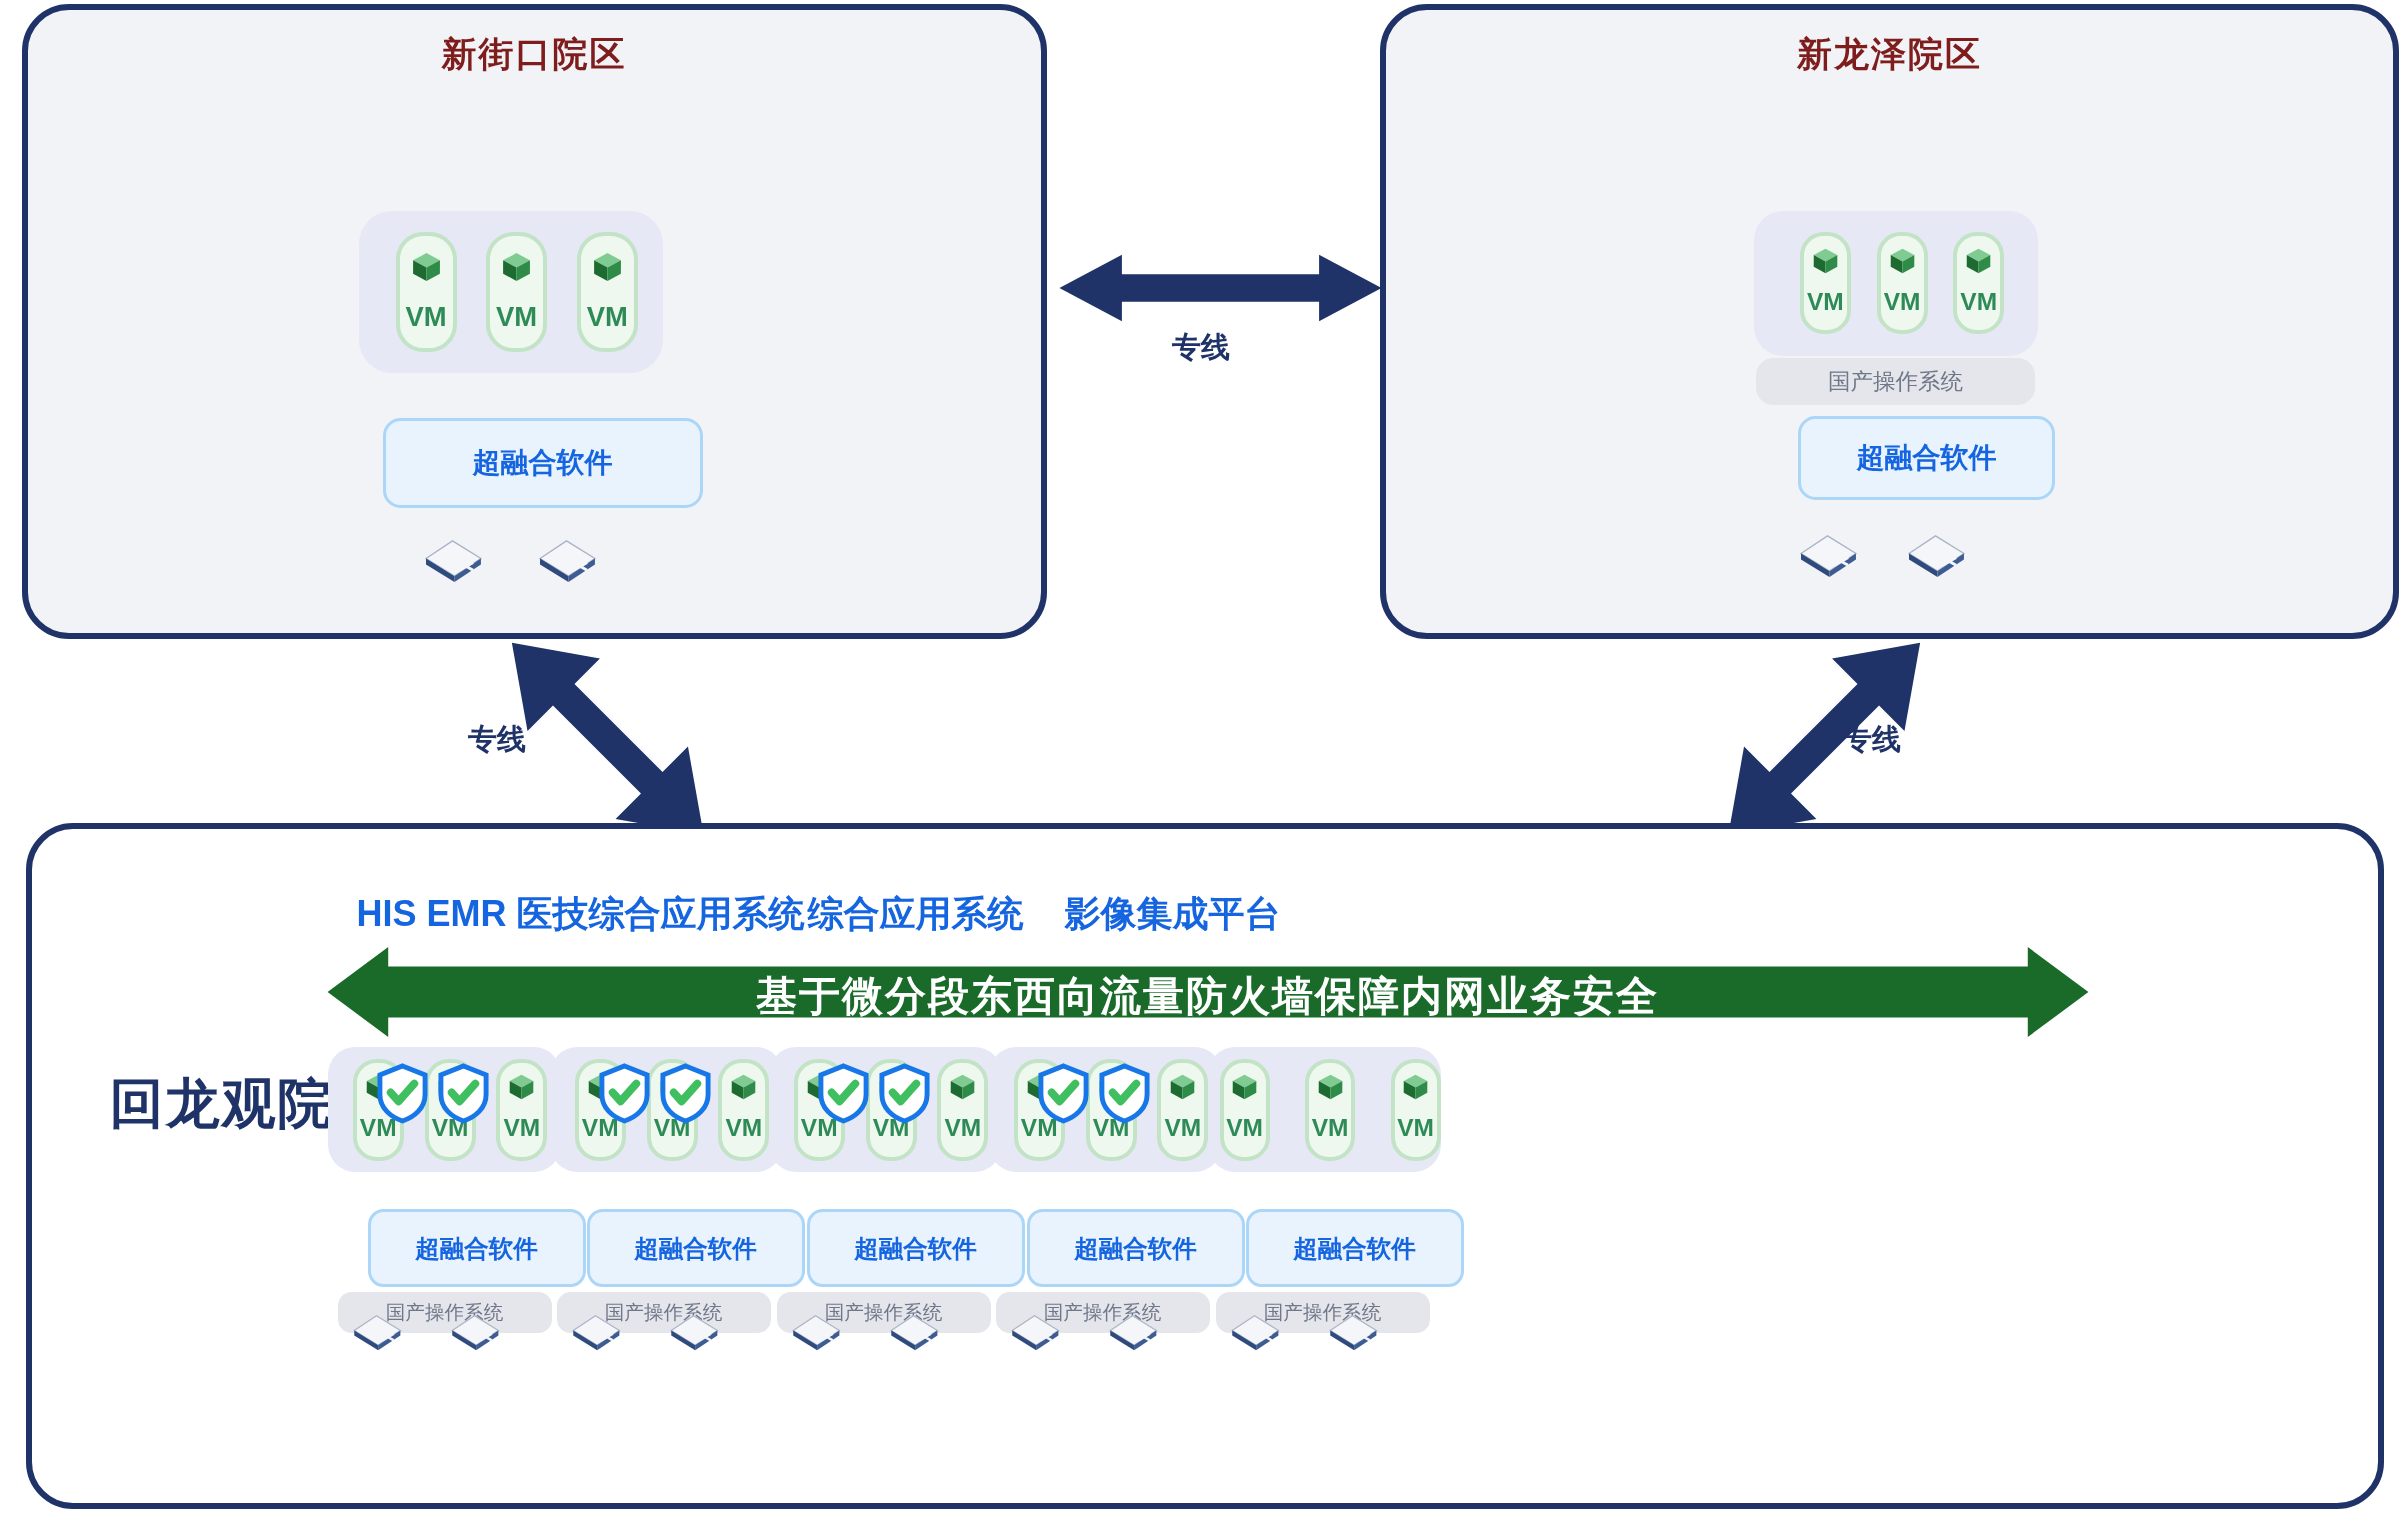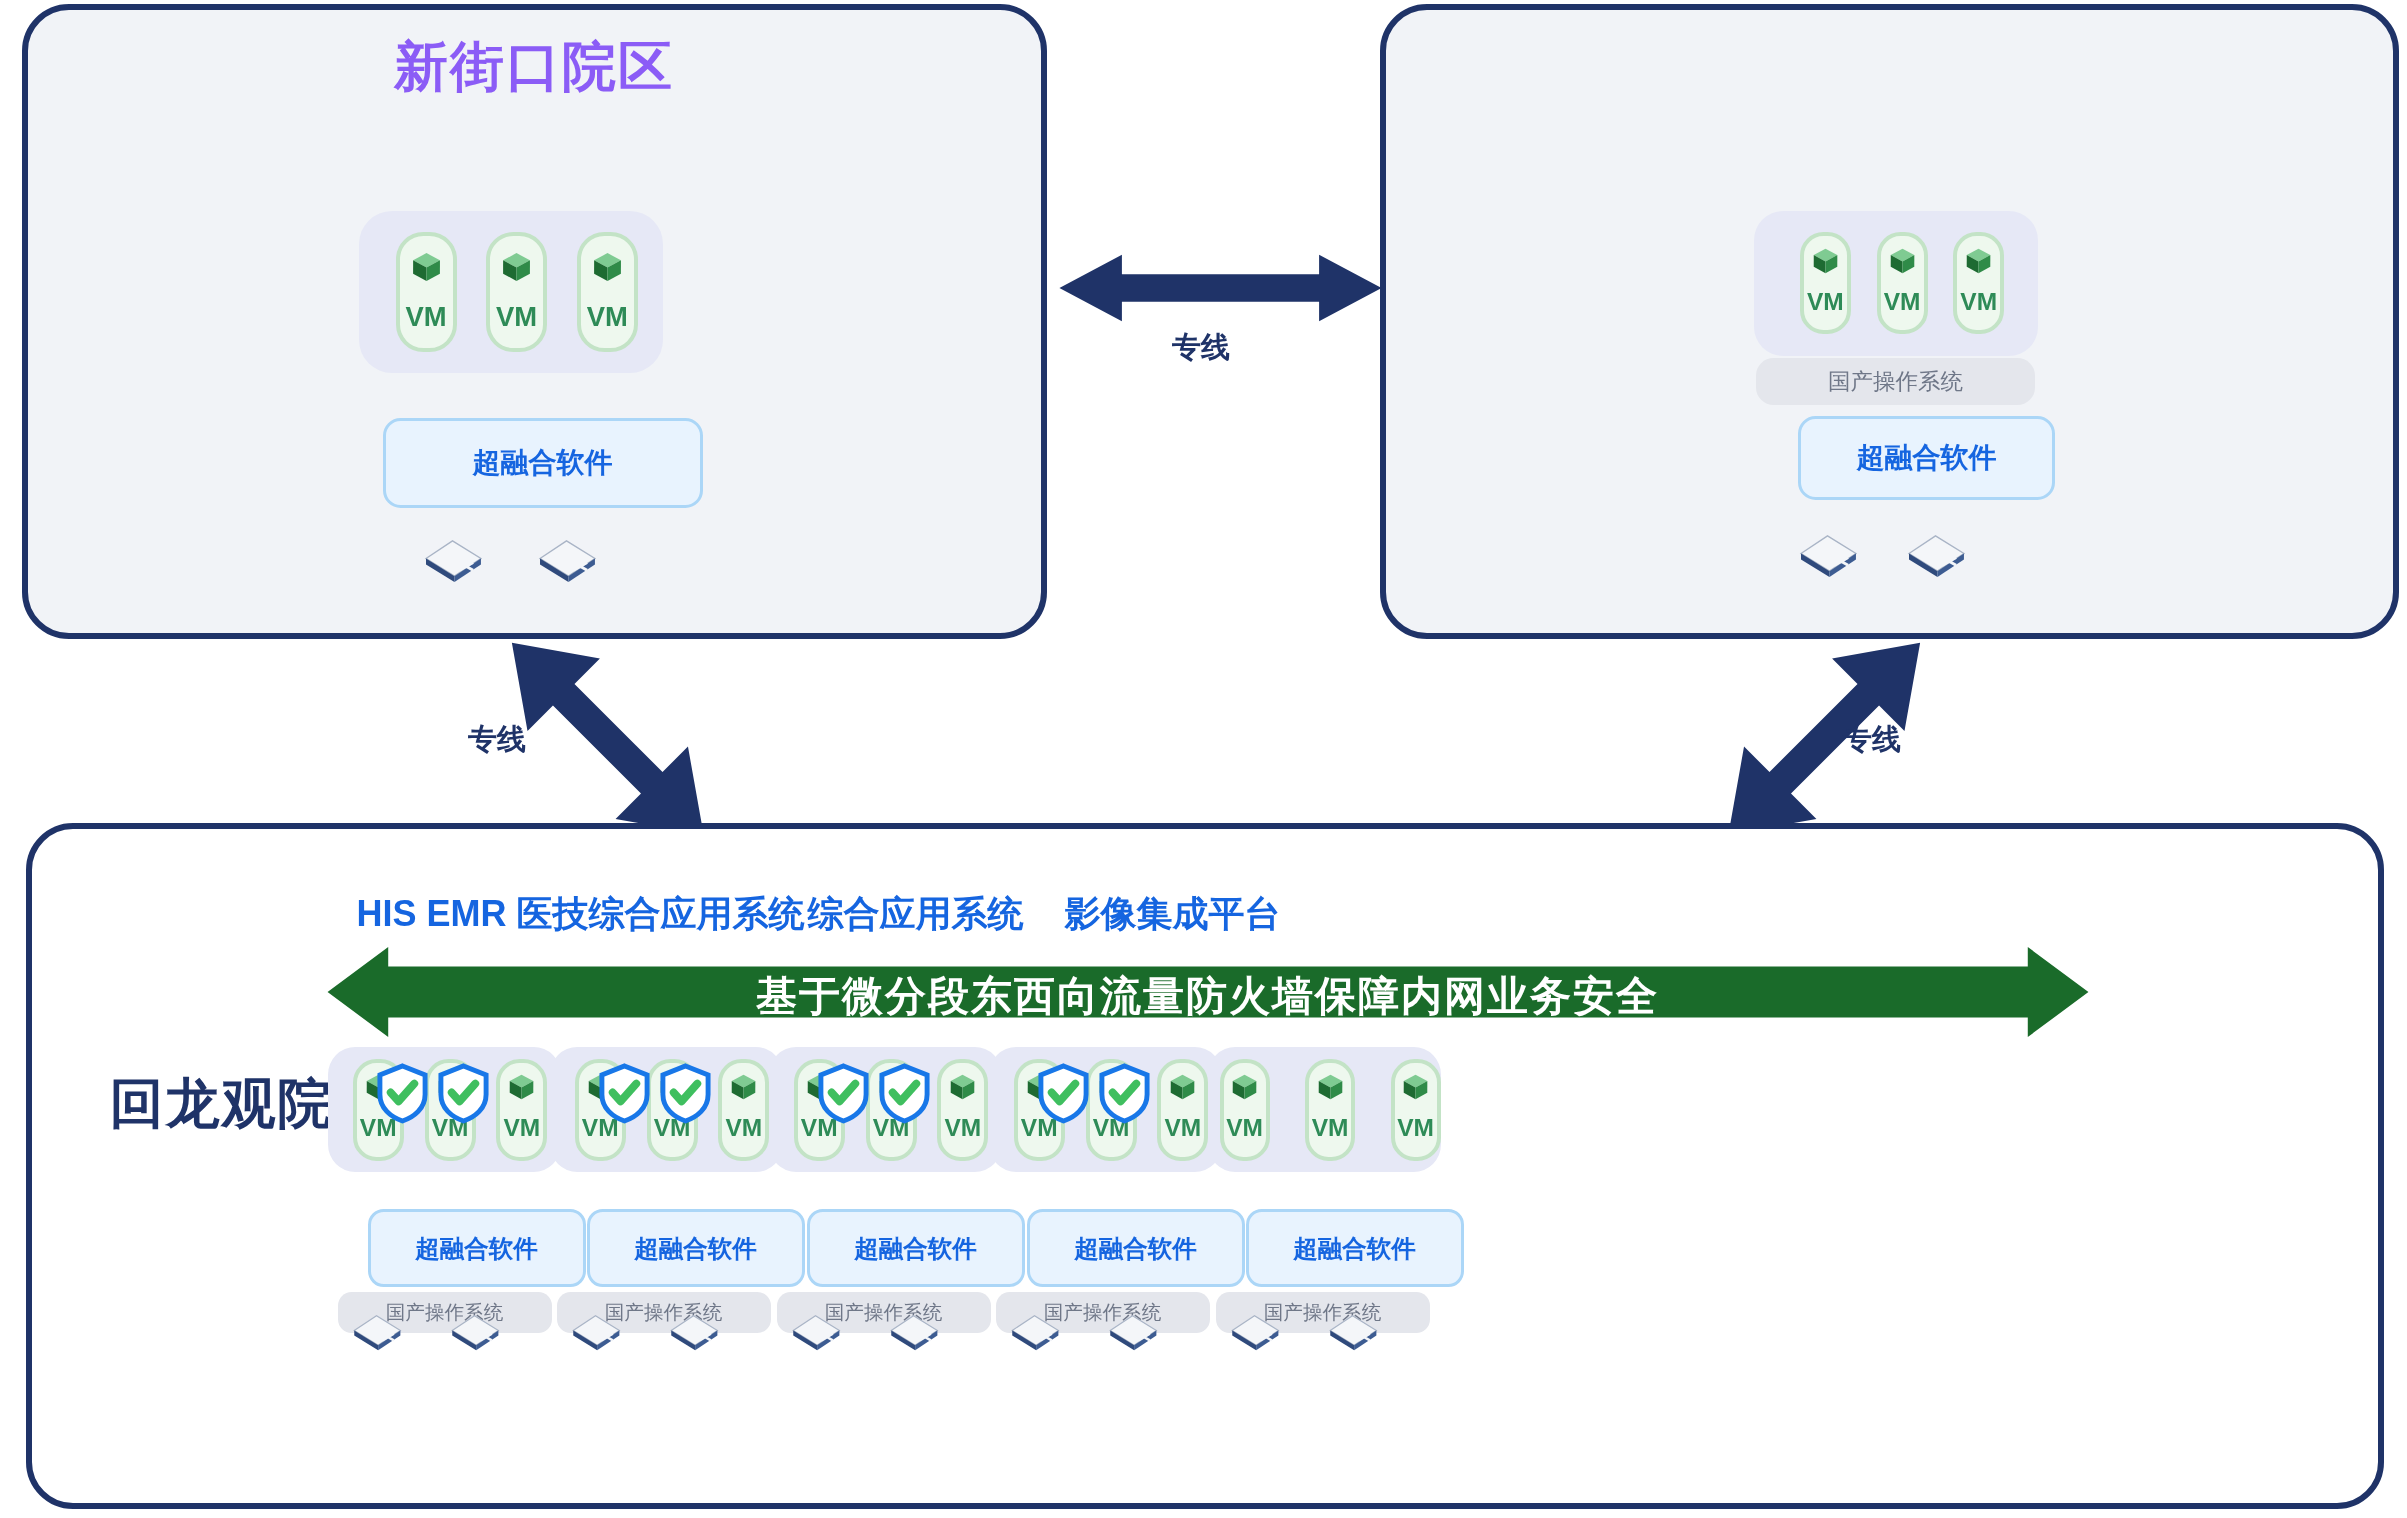--- a/index.html
+++ b/index.html
@@ -14,23 +14,23 @@
     border:6.9px solid #1F3368;
     border-radius:47px;
     box-sizing:border-box;
   }
   .site-panel.tinted{background:#F1F3F7;}
   .site-panel.plain{background:#FFFFFF;}
 
   .site-title{
     position:absolute;left:0;right:0;
     text-align:center;
-    color:#8b5cf6;
-    font-weight:bold;
-    font-size:54px;
+    color:#7f1d1d;
+    font-weight:bold;
+    font-size:35px;
     letter-spacing:2px;
     white-space:nowrap;
   }
   .site-title-left{
     position:absolute;
     color:#1F3368;
     font-weight:bold;
     font-size:54px;
     letter-spacing:2px;
     white-space:nowrap;
@@ -201,20 +201,21 @@
   <svg class="srv" style="left:502px;top:523px;" viewBox="0 0 74 52">
     <polygon points="10,26 37,8 66,26 39,44" fill="#F4F6F9" stroke="#A9B4C6" stroke-width="1.4"></polygon>
     <polygon points="10,26 39,44 39,50 10,32" fill="#2F4A7C"></polygon>
     <polygon points="39,44 66,26 66,32 39,50" fill="#3D5C92"></polygon>
     <path d="M44 30 L58 38 M58 30 L44 38" stroke="#F4F6F9" stroke-width="3" fill="none"></path>
   </svg>
 </div>
 
 <div class="site-panel tinted" style="left:1380px;top:3.9px;width:1019px;height:635px;">
 
+  <div class="site-title" style="top:21.6px;">新龙泽院区</div>
 
 
   <div class="vm-group" style="left:368px;top:201px;width:284px;height:145px;border-radius:29px;">
     <div class="vm-row" style="left:0;top:0;right:0;bottom:0;gap:13.7px;">
       <div class="vm-card">
         <svg class="vm-cube" viewBox="0 0 32 32">
           <polygon points="16,3 29,10 16,17 3,10" fill="#7FCB92"></polygon>
           <polygon points="3,10 16,17 16,30 3,23" fill="#1E6B32"></polygon>
           <polygon points="29,10 16,17 16,30 29,23" fill="#2F8B48"></polygon>
         </svg>

